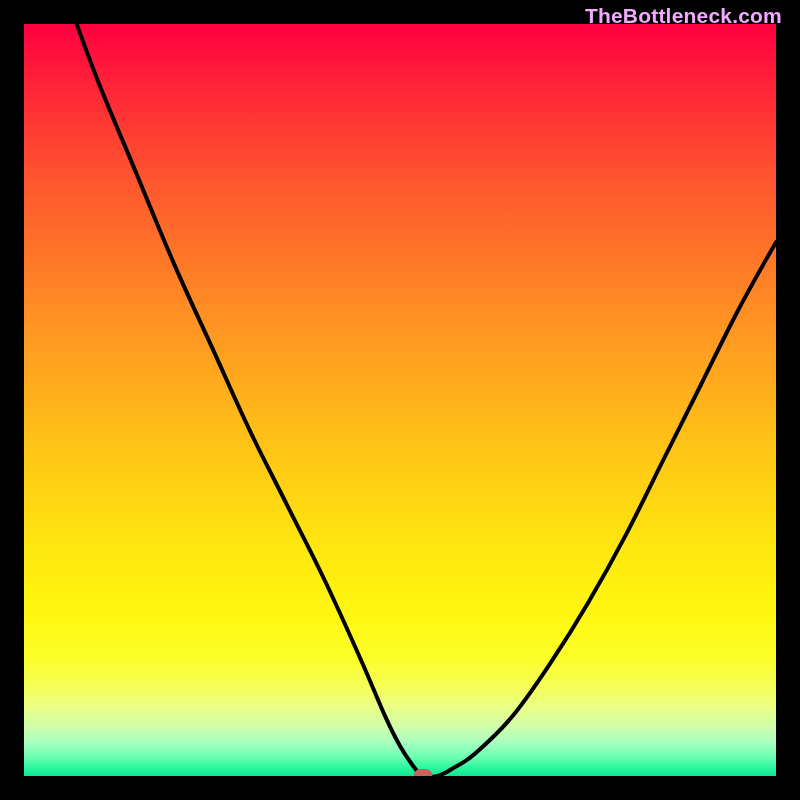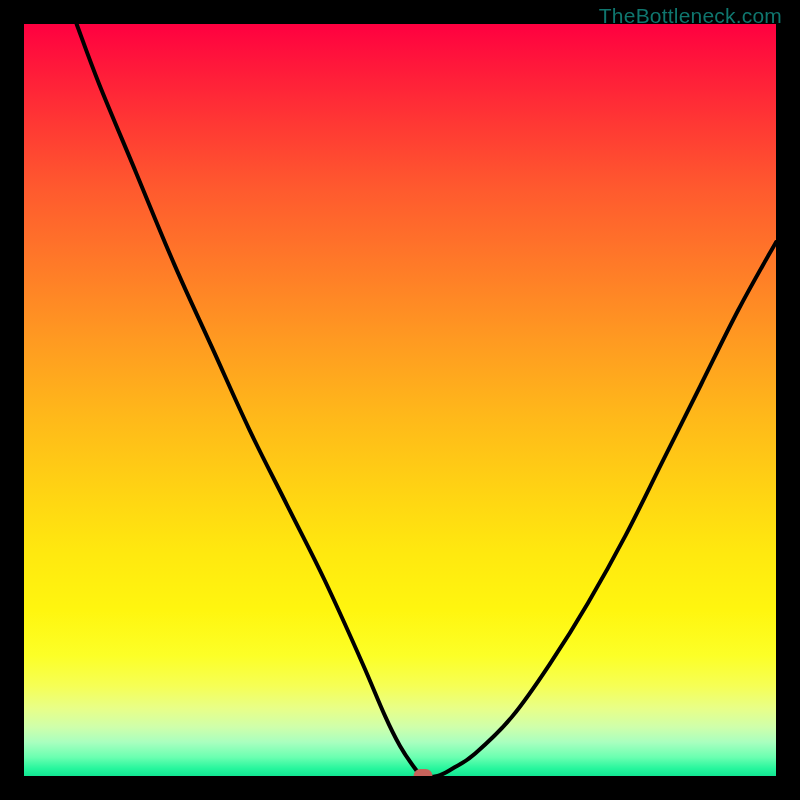--- a/index.html
+++ b/index.html
@@ -14,23 +14,23 @@
   .frame {
     position: relative;
     width: 800px;
     height: 800px;
     background: #000;
   }
   .watermark {
     position: absolute;
     top: 4px;
     right: 18px;
-    color: #0f766e;
+    color: #f0abfc;
     font-size: 21px;
-    font-weight: 400;
+    font-weight: 700;
     letter-spacing: 0.2px;
     z-index: 10;
   }
   .plot-area {
     position: absolute;
     left: 24px;
     top: 24px;
     width: 752px;
     height: 752px;
     overflow: hidden;

